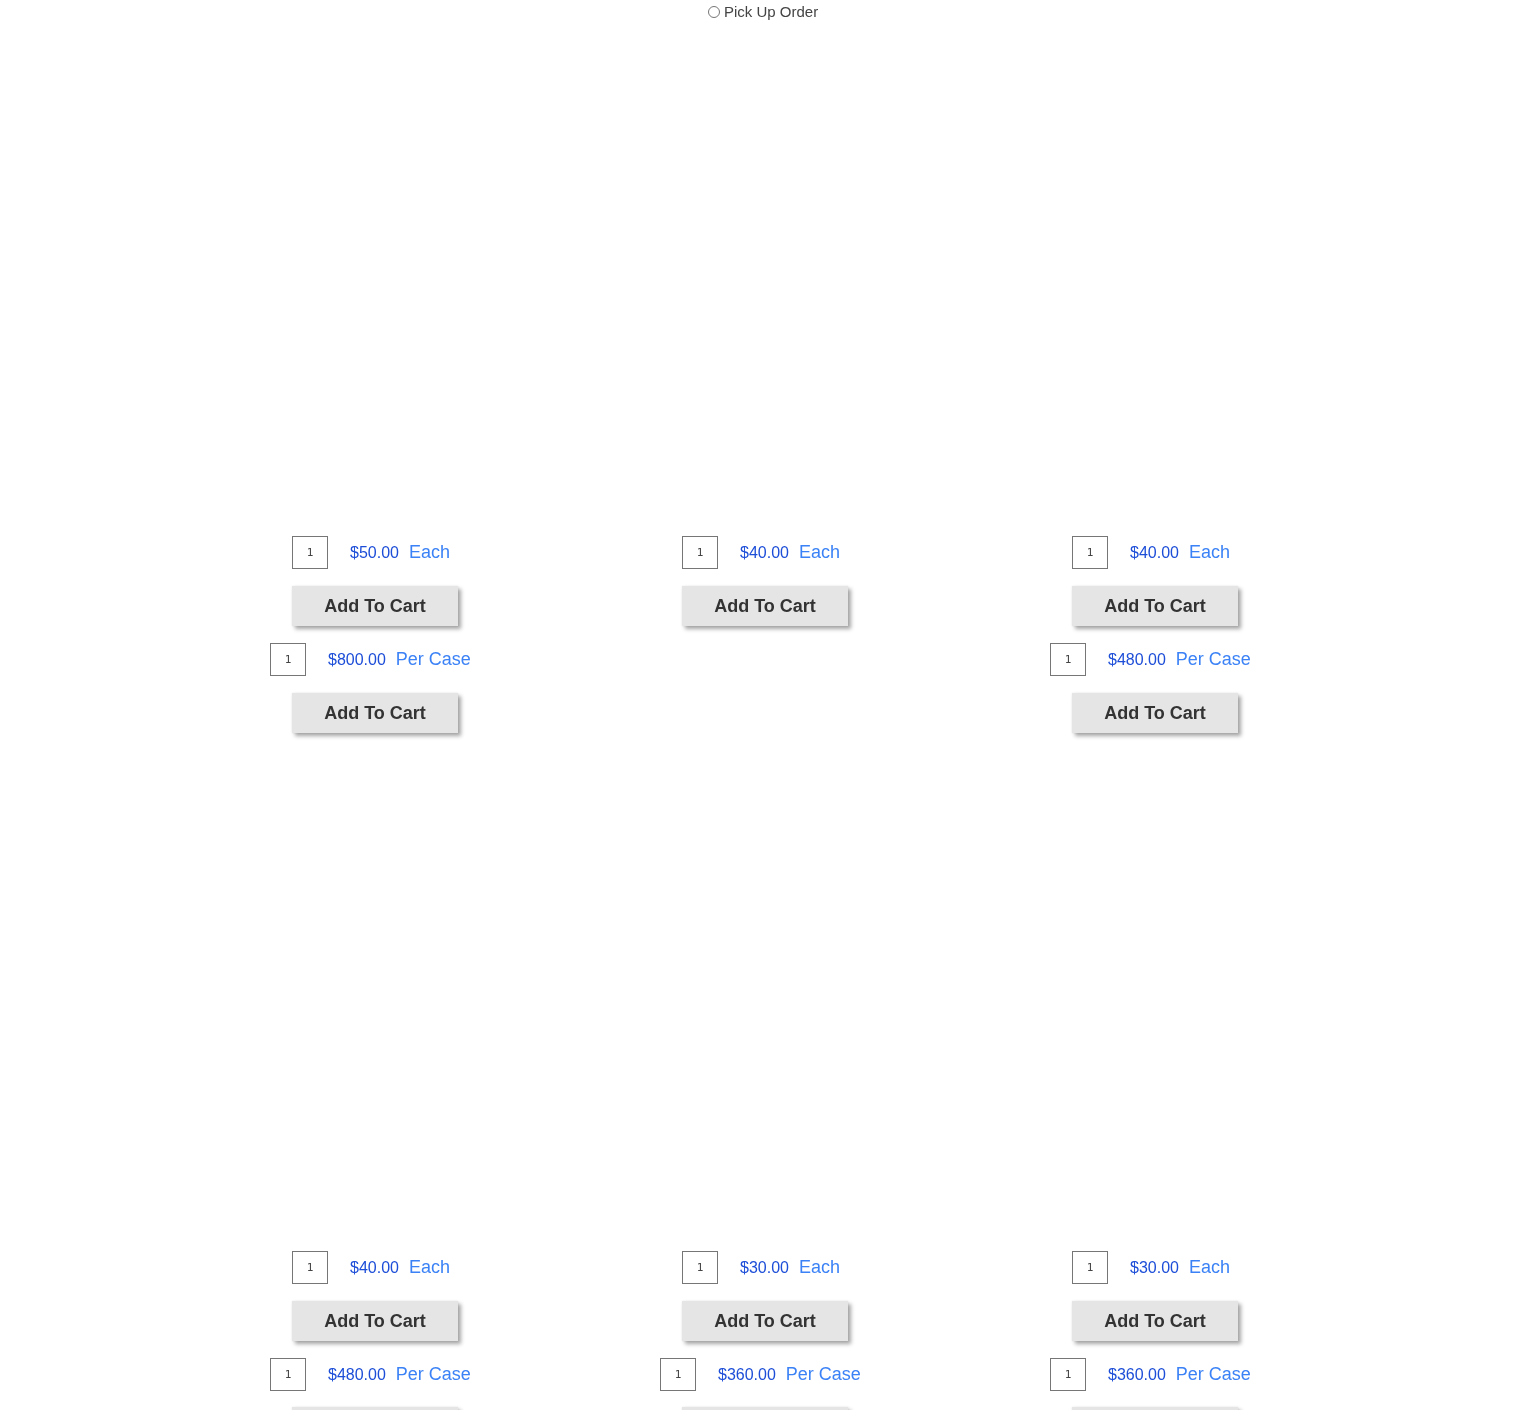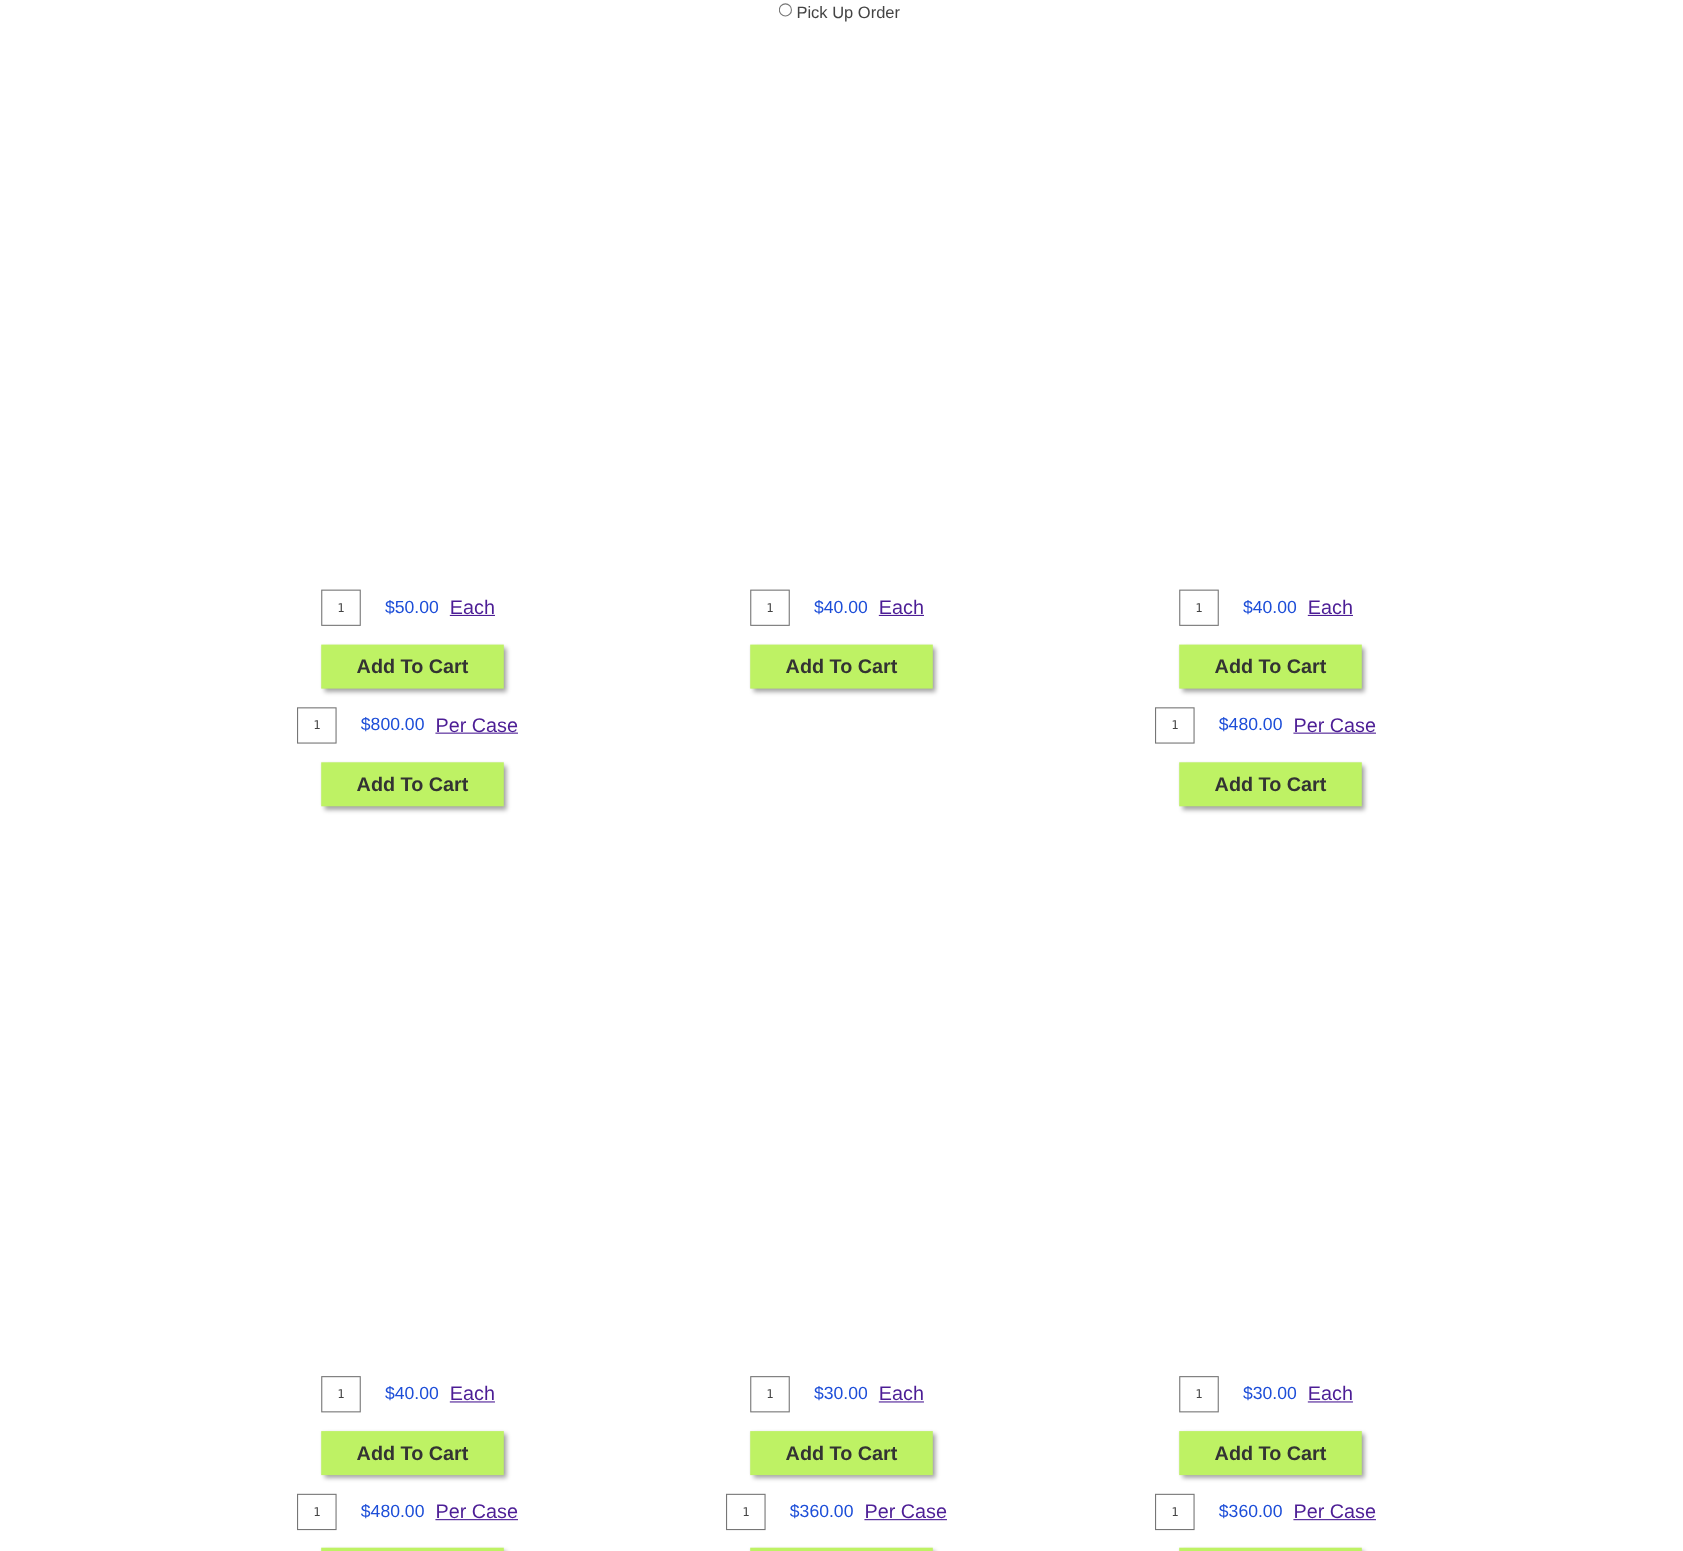--- a/index.html
+++ b/index.html
@@ -10,21 +10,21 @@
       height: 1410px;
       overflow: hidden;
       font-family: "Liberation Sans", "DejaVu Sans", sans-serif;
       color: #333333;
     }
     .pickup {
       position: absolute;
       left: 708px;
       top: 3px;
       display: flex;
-      align-items: flex-start;
+      align-items: center;
       font-size: 15px;
       color: #444;
     }
     .pickup input[type=radio] {
       margin: 0 4px 0 0;
       width: 12px;
       height: 12px;
     }
     .price-row {
       position: absolute;
@@ -46,28 +46,27 @@
       background: #fff;
     }
     .price {
       margin-left: 22px;
       font-size: 16px;
       color: #1d4ed8;
     }
     .unit {
       margin-left: 10px;
       font-size: 18px;
-      color: #4c1d95;
-      text-decoration: underline;
+      color: #3b82f6;
     }
     .cart-btn {
       position: absolute;
       width: 166px;
       height: 40px;
-      background: #bef264;
+      background: #e5e5e5;
       border: none;
       box-shadow: 3px 3px 4px rgba(0,0,0,0.35), 0 0 2px rgba(0,0,0,0.08);
       font-family: "Liberation Sans", "DejaVu Sans", sans-serif;
       font-weight: bold;
       font-size: 18px;
       color: #333333;
       cursor: pointer;
       padding: 0;
     }
   </style>

